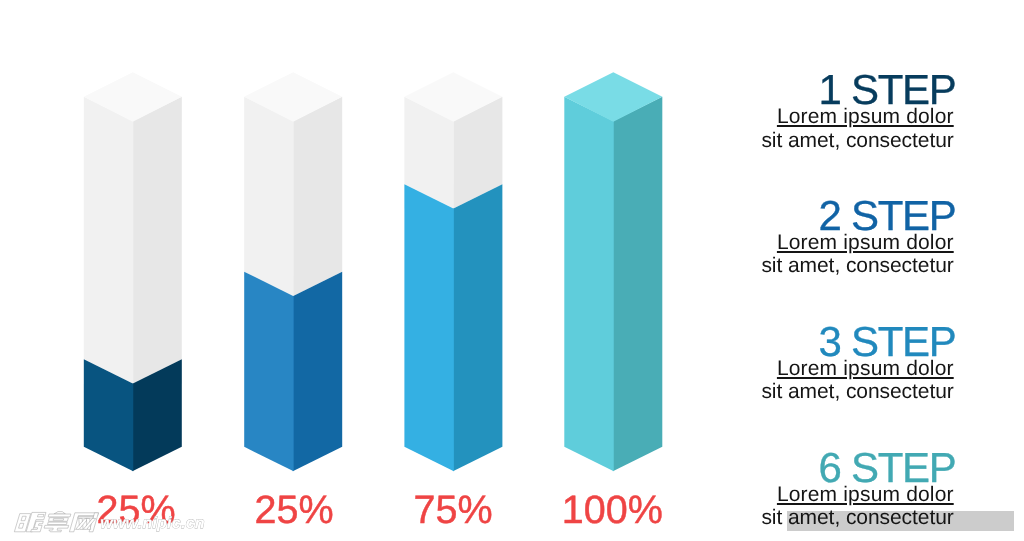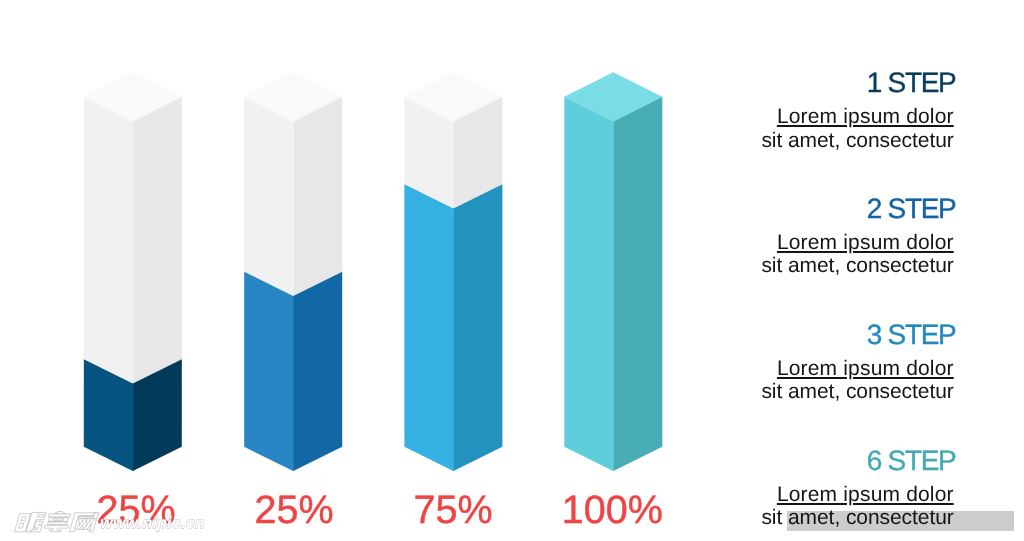--- a/index.html
+++ b/index.html
@@ -9,21 +9,21 @@
        -webkit-font-smoothing:antialiased;text-rendering:geometricPrecision;}
   #stage{position:relative;width:1024px;height:541px;}
   #chart{position:absolute;left:0;top:0;width:1024px;height:541px;}
 
   .pct{z-index:1;position:absolute;font-size:39.5px;line-height:1;color:#ef4444;
        letter-spacing:0px;white-space:nowrap;transform:translateX(-50%);
        -webkit-text-stroke:0.45px currentColor;paint-order:stroke fill;}
 
   #legend{position:absolute;left:0;top:0;width:1024px;height:541px;z-index:5;}
   .leg{position:absolute;right:68.5px;text-align:right;}
-  .leg .title{position:absolute;right:0;top:0;font-size:28px;line-height:1;
+  .leg .title{position:absolute;right:0;top:0;font-size:42px;line-height:1;
               white-space:nowrap;letter-spacing:-1.3px;
               -webkit-text-stroke:0.35px currentColor;paint-order:stroke fill;text-align:right;}
   .leg .sub{position:absolute;right:1.8px;font-size:21px;line-height:1;
             color:#151515;white-space:nowrap;}
   .leg .s1{top:37.1px;letter-spacing:0.17px;text-decoration:underline;}
   .leg .s2{top:60.6px;letter-spacing:-0.07px;}
 
   
   #wm-left{z-index:4;position:absolute;left:0;top:498px;width:230px;height:43px;}
   #wm-url{z-index:4;position:absolute;left:100.2px;top:516.0px;font-size:16px;line-height:1;

